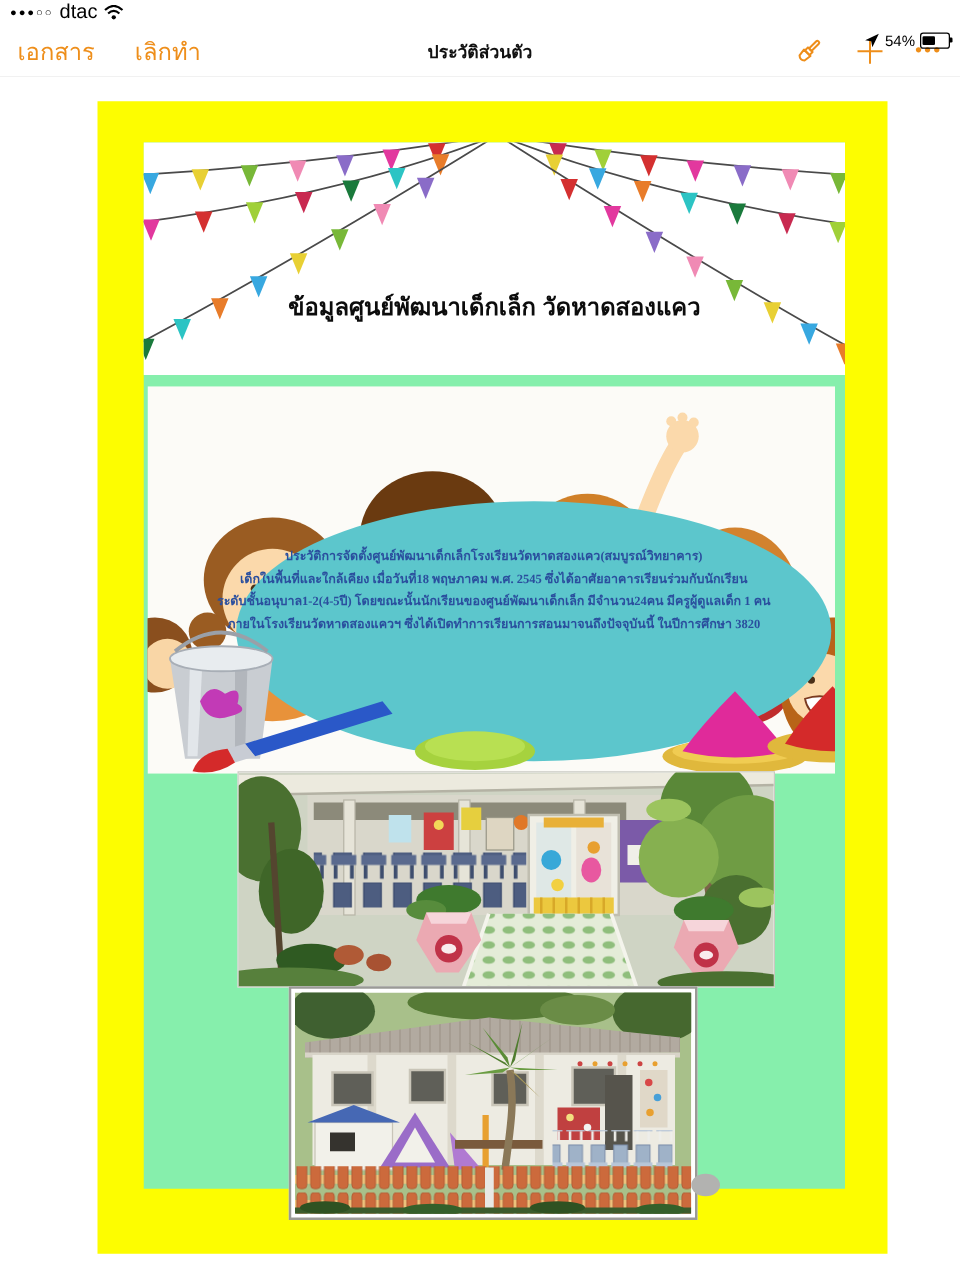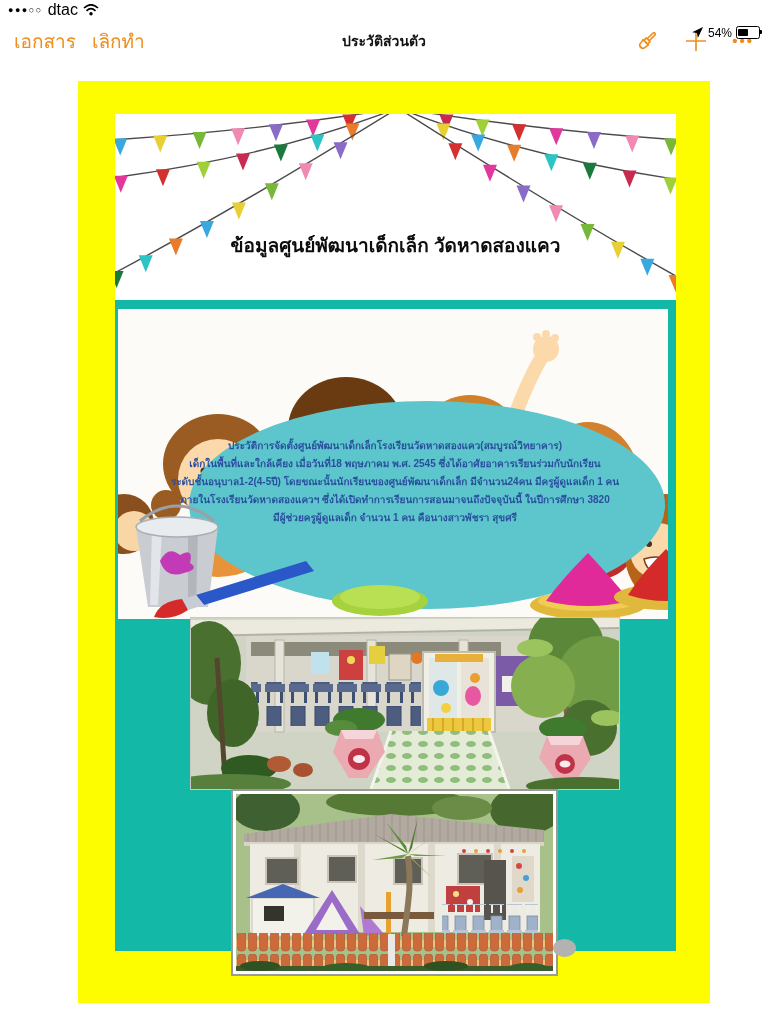--- a/index.html
+++ b/index.html
@@ -15,39 +15,39 @@
   .sb-dots{font-size:9px;letter-spacing:1.5px;color:#000;}
   .sb-carrier{font-size:16px;}
   .sb-time{position:absolute;left:0;right:0;text-align:center;font-size:12px;font-weight:600;}
   .sb-right{display:flex;align-items:center;gap:4px;padding-right:8px;position:relative;z-index:2;margin-top:45px;}
   .battery{position:relative;width:22px;height:11px;border:1px solid #000;border-radius:2.5px;display:flex;align-items:center;}
   .battery-fill{height:7px;margin-left:1px;background:#000;border-radius:1px;}
   .battery-cap{position:absolute;right:-3px;top:3px;width:2px;height:4px;background:#000;border-radius:0 1px 1px 0;}
   
   .nav-bar{position:absolute;left:0;top:20px;width:768px;height:41px;background:#fff;
     border-bottom:1px solid #b4b4b4;display:flex;align-items:center;}
-  .nav-left{display:flex;align-items:center;gap:16px;padding-left:14px;}
+  .nav-left{display:flex;align-items:center;gap:32px;padding-left:14px;}
   .nav-btn{background:none;border:none;font-family:inherit;font-size:19px;color:#ee8e1a;padding:0;cursor:pointer;}
   .nav-title{position:absolute;left:0;right:0;text-align:center;font-size:14px;font-weight:700;color:#111;pointer-events:none;}
   .nav-right{position:absolute;right:14px;top:0;height:41px;display:flex;align-items:center;gap:24px;}
   .icon-btn{background:none;border:none;padding:0;cursor:pointer;display:flex;align-items:center;color:#ee8e1a;}
   .dots-icon{font-size:15px;letter-spacing:2px;color:#ee8e1a;font-weight:700;}
   
   .canvas{position:absolute;left:0;top:61px;width:768px;height:963px;background:#fff;}
   .page{position:absolute;left:78px;top:20px;width:632px;height:922px;background:#fdfd00;}
-  .content{position:absolute;left:37px;top:33px;width:561px;height:837px;background:#14b8a6;}
+  .content{position:absolute;left:37px;top:33px;width:561px;height:837px;background:#86efac;}
   .fig{position:absolute;margin:0;padding:0;}
   .fig svg{display:block;}
   .bunting-fig{left:0;top:0;width:561px;height:186px;background:#fff;}
   .doc-title{position:absolute;left:0;top:116px;width:561px;margin:0;text-align:center;
     font-size:19px;font-weight:700;color:#0c0c0c;}
   .kids-fig{left:3px;top:195px;width:550px;height:310px;}
   .oval-text{position:absolute;left:42px;top:128px;width:470px;text-align:center;
     font-size:10px;font-weight:700;color:#2a4f9e;line-height:18px;}
-  .oval-text span{display:block;white-space:nowrap;}
+  .oval-text span{display:block;white-space:nowrap;font-family:Liberation Serif, serif;}
   .photo1-fig{left:75px;top:503px;width:428px;height:171px;border:1px solid #c9c9c1;background:#fff;}
   .photo2-fig{position:absolute;left:153px;top:708px;width:317px;height:177px;border:2px solid #9a9a96;
     padding:3px;background:#fff;margin:0;}
   .page-dot{position:absolute;left:475px;top:858px;width:23px;height:18px;border-radius:50%;background:#b2b2b0;}
 </style>
 </head>
 <body>
 
 <div id="screen">
 
@@ -245,21 +245,20 @@
             <g>
               <ellipse cx="548" cy="288" rx="52" ry="13" fill="#e0b83c"></ellipse>
               <path d="M548,240 Q572,266 586,286 Q548,298 510,286 Q524,264 548,240 Z" fill="#d42a2a"></path>
             </g>
           </svg>
           <div class="oval-text">
             <span>ประวัติการจัดตั้งศูนย์พัฒนาเด็กเล็กโรงเรียนวัดหาดสองแคว(สมบูรณ์วิทยาคาร)</span>
             <span>เด็กในพื้นที่และใกล้เคียง เมื่อวันที่18 พฤษภาคม พ.ศ. 2545 ซึ่งได้อาศัยอาคารเรียนร่วมกับนักเรียน</span>
             <span>ระดับชั้นอนุบาล1-2(4-5ปี) โดยขณะนั้นนักเรียนของศูนย์พัฒนาเด็กเล็ก มีจำนวน24คน มีครูผู้ดูแลเด็ก 1 คน</span>
             <span>ภายในโรงเรียนวัดหาดสองแควฯ ซึ่งได้เปิดทำการเรียนการสอนมาจนถึงปัจจุบันนี้ ในปีการศึกษา 3820</span>
-            <span>มีผู้ช่วยครูผู้ดูแลเด็ก จำนวน 1 คน คือนางสาวพัชรา สุขศรี</span>
           </div>
         </figure>
 
         <figure class="fig photo1-fig">
           <svg width="428" height="171" viewBox="0 0 428 171">
             <defs>
               <pattern id="chairP" width="24" height="44" patternUnits="userSpaceOnUse">
                 <rect x="4" y="0" width="14" height="24" fill="#4d5d80" stroke="#36466a" stroke-width="1"></rect>
                 <rect x="2" y="22" width="20" height="8" fill="#5a6a8e"></rect>
                 <rect x="4" y="30" width="3" height="11" fill="#3e4e6e"></rect>

